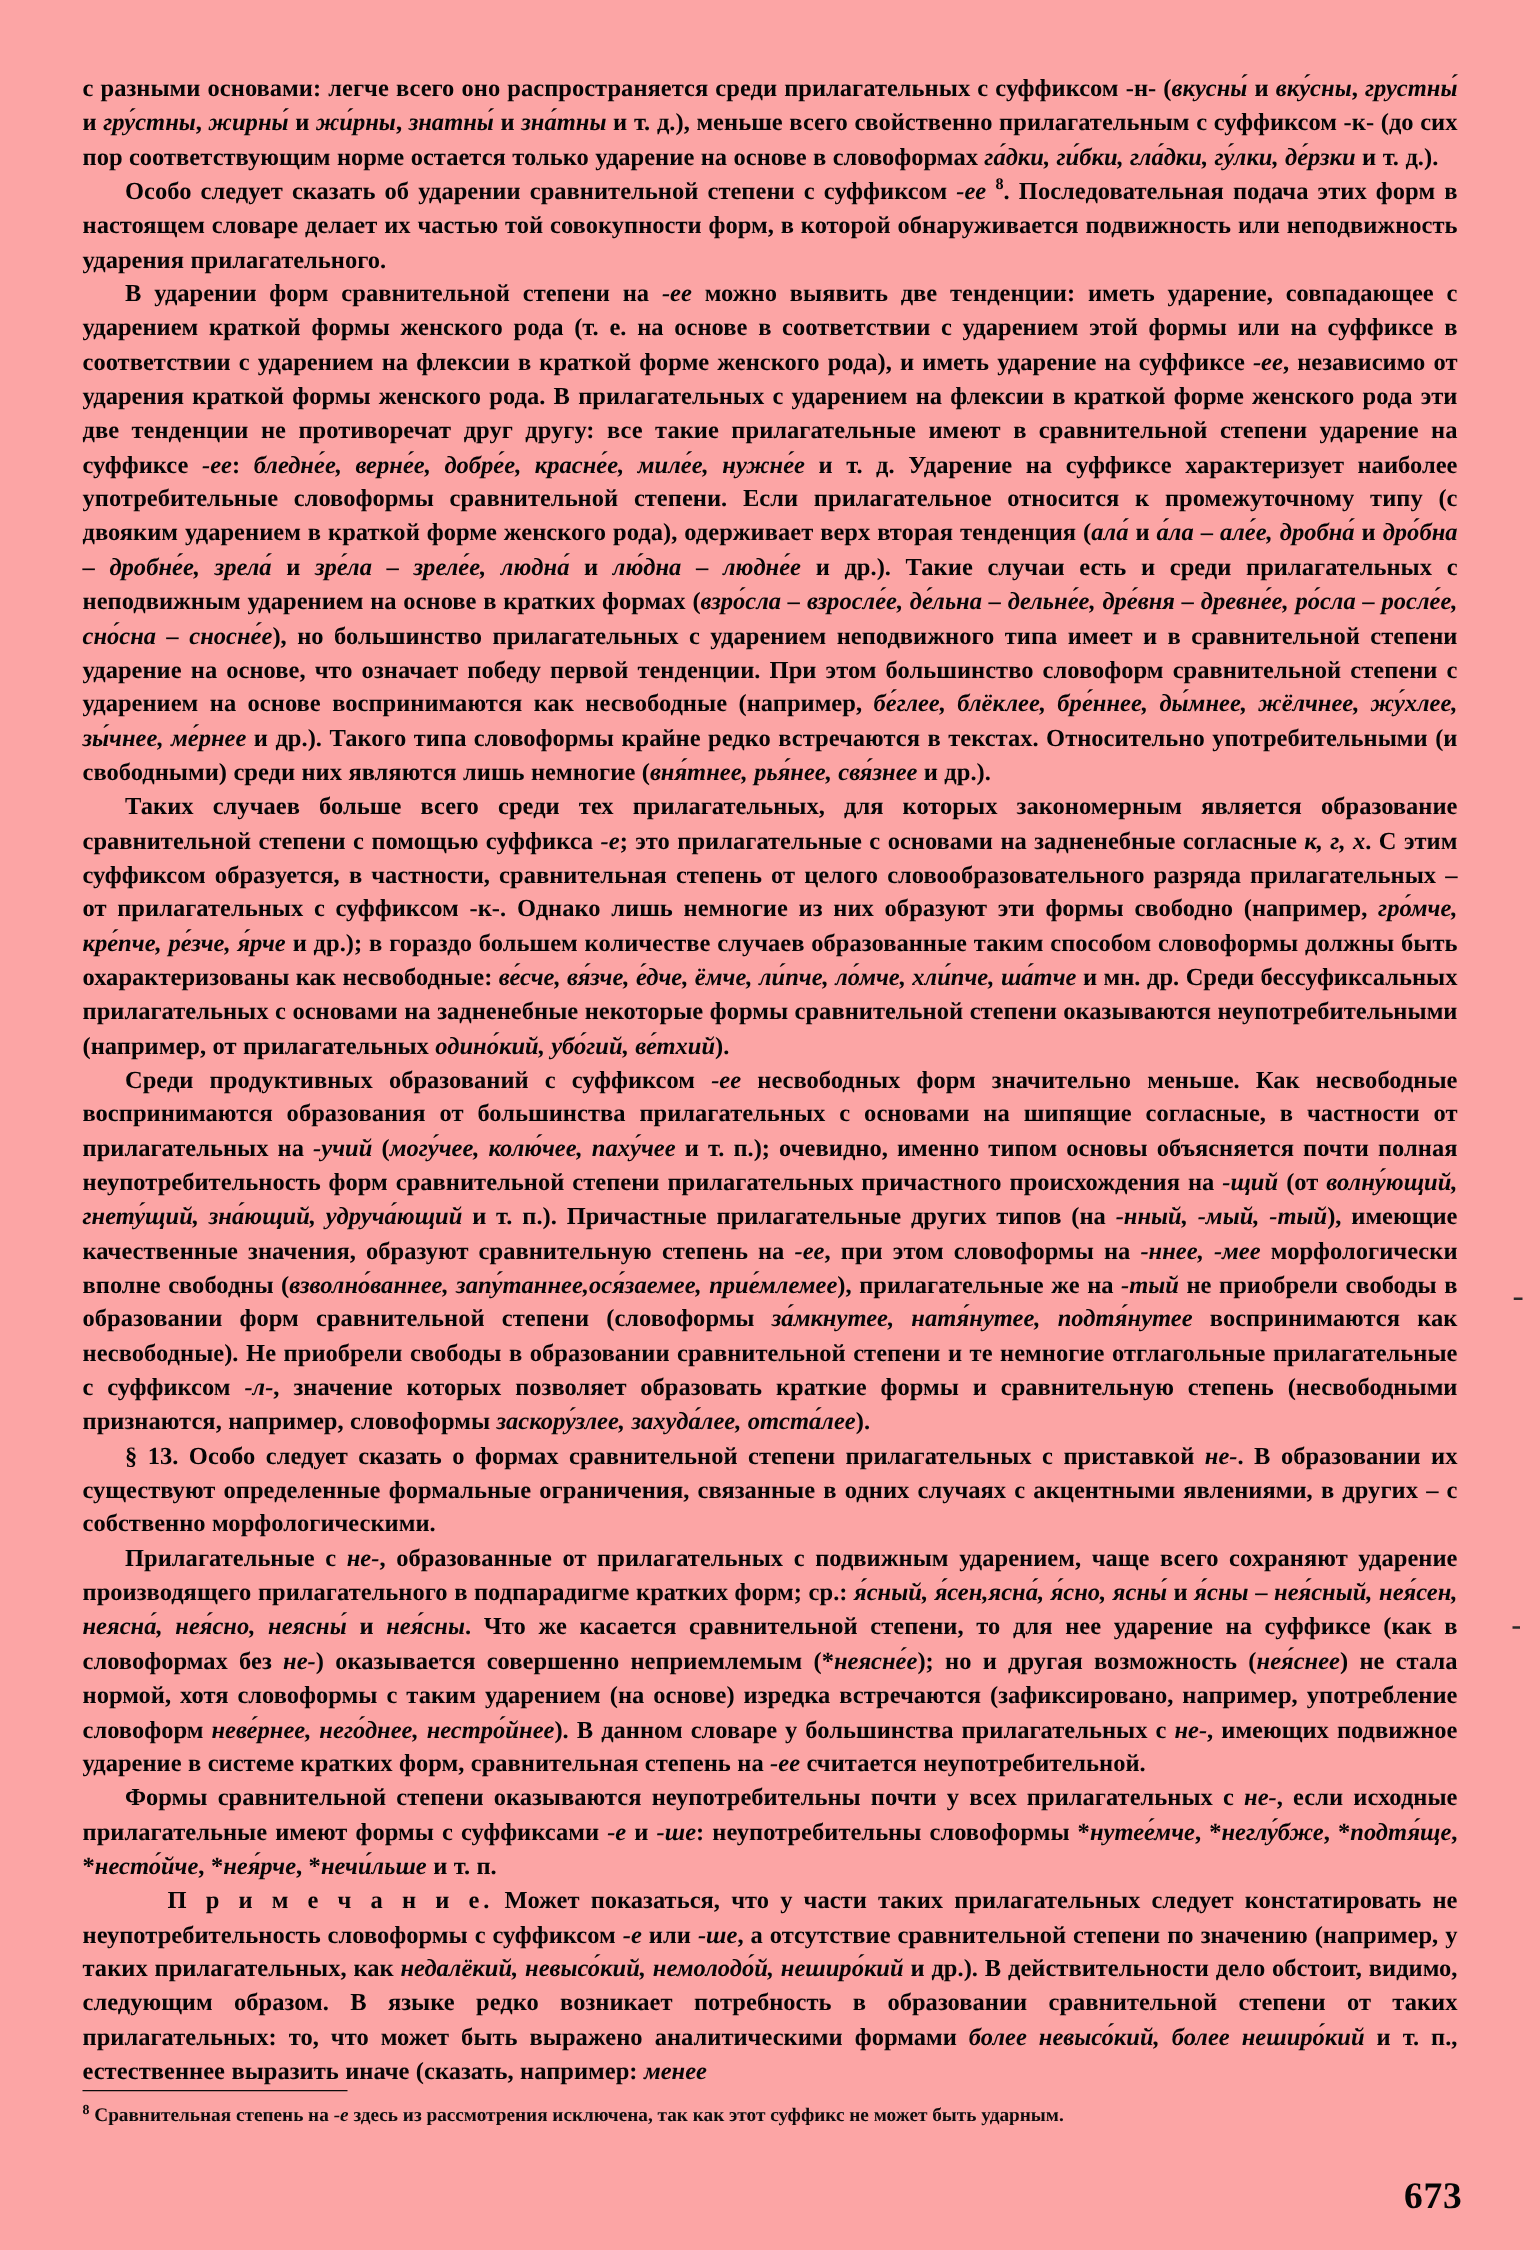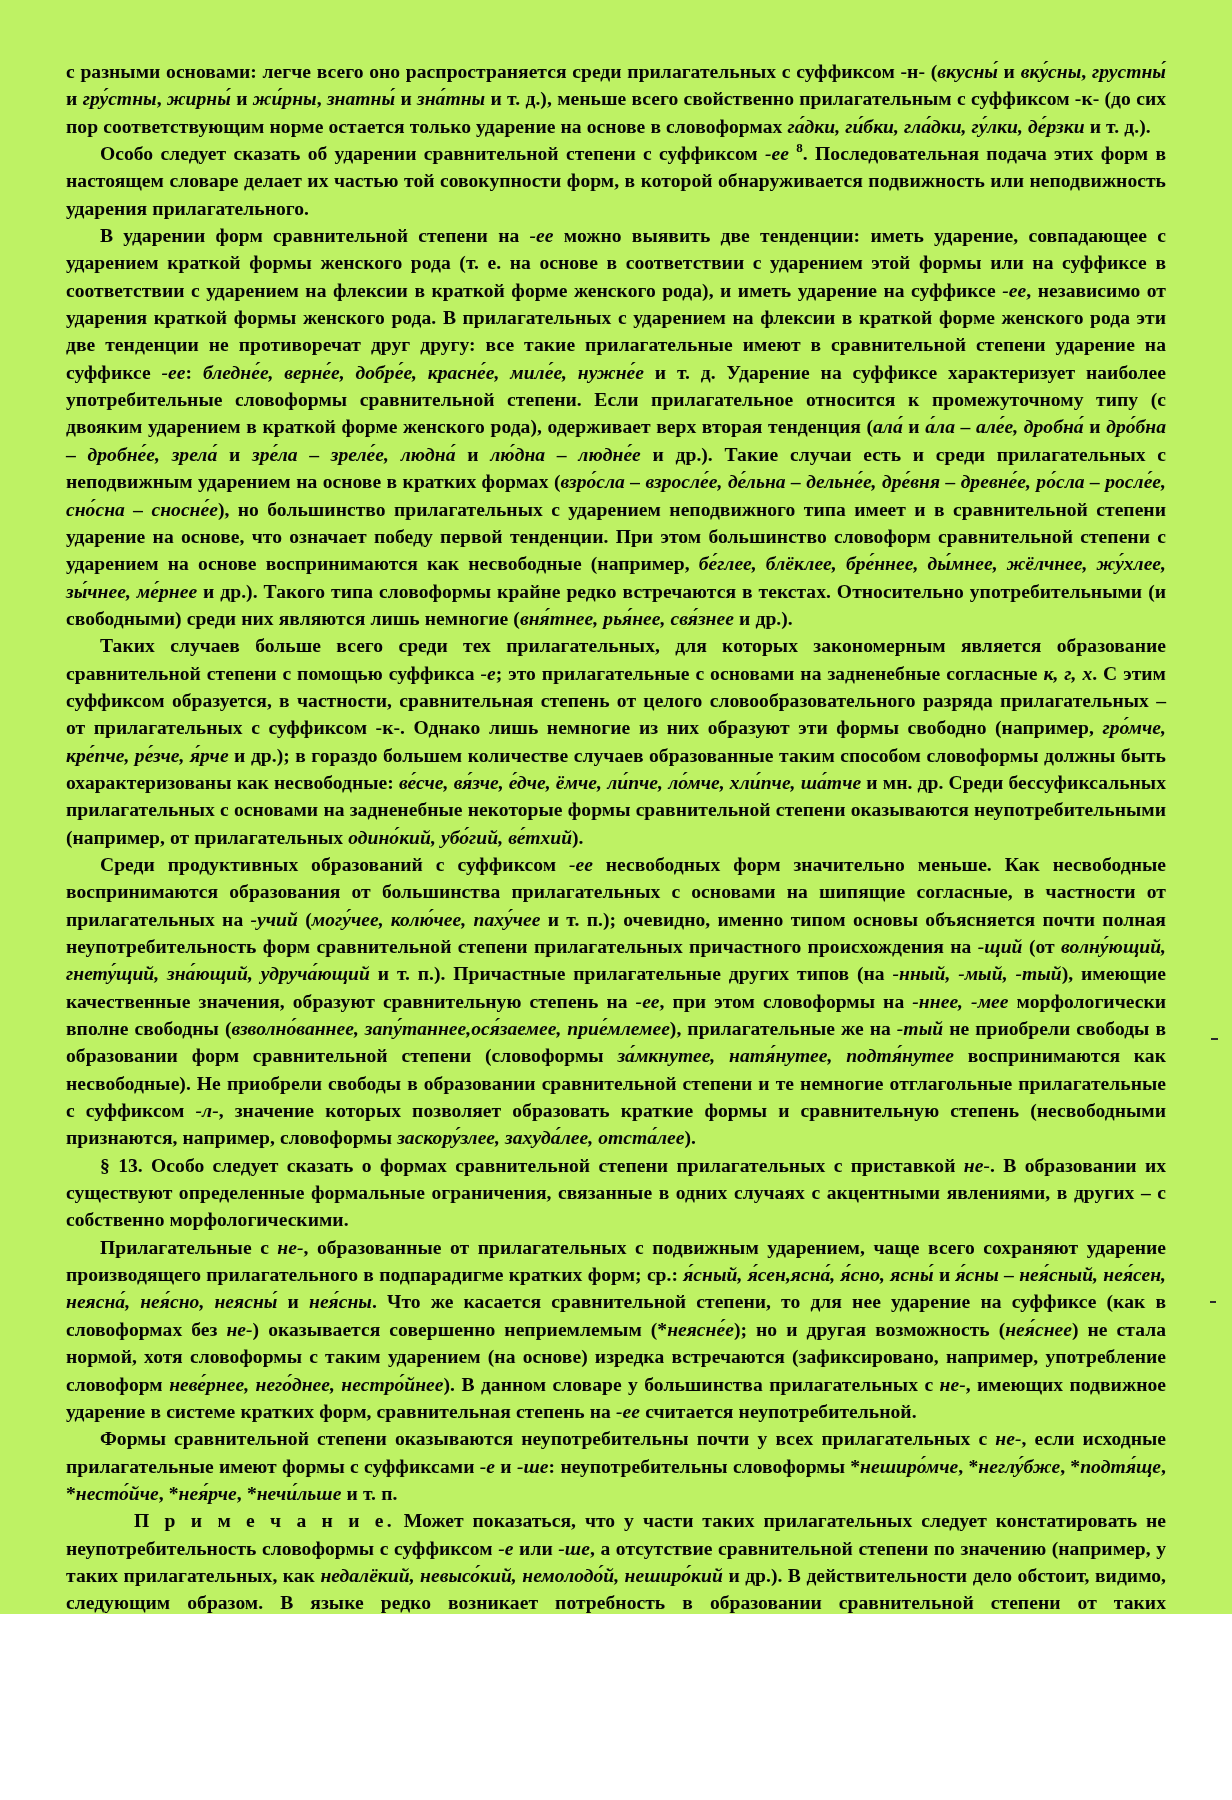--- a/index.html
+++ b/index.html
@@ -4,23 +4,23 @@
 <title>Страница 673</title>
 <style>
   html, body {
     margin: 0;
     padding: 0;
     background: #ffffff;
   }
   .page {
     position: relative;
     width: 1232px;
-    height: 1614px;
+    height: 1800px;
     margin: 0 auto;
-    background: #bef264;
+    background: #fca5a5;
     box-sizing: border-box;
     font-family: "Liberation Serif", "DejaVu Serif", serif;
     color: #050505;
     overflow: hidden;
   }
   .content {
     position: absolute;
     left: 66px;
     top: 58px;
     width: 1100px;
@@ -102,26 +102,27 @@
 <div class="page">
 
   <div class="content">
     <p class="para">с разными основами: легче всего оно распространяется среди прилагательных с суффиксом -н- (<i>вкусны́</i> и <i>вку́сны</i>, <i>грустны́</i> и <i>гру́стны</i>, <i>жирны́</i> и <i>жи́рны</i>, <i>знатны́</i> и <i>зна́тны</i> и т. д.), меньше всего свойственно прилагательным с суффиксом -к- (до сих пор соответствующим норме остается только ударение на основе в словоформах <i>га́дки, ги́бки, гла́дки, гу́лки, де́рзки</i> и т. д.).</p>
     <p class="para indent">Особо следует сказать об ударении сравнительной степени с суффиксом <i>-ее</i> <sup>8</sup>. Последовательная подача этих форм в настоящем словаре делает их частью той совокупности форм, в которой обнаруживается подвижность или неподвижность ударения прилагательного.</p>
     <p class="para indent">В ударении форм сравнительной степени на <i>-ее</i> можно выявить две тенденции: иметь ударение, совпадающее с ударением краткой формы женского рода (т. е. на основе в соответствии с ударением этой формы или на суффиксе в соответствии с ударением на флексии в краткой форме женского рода), и иметь ударение на суффиксе <i>-ее</i>, независимо от ударения краткой формы женского рода. В прилагательных с ударением на флексии в краткой форме женского рода эти две тенденции не противоречат друг другу: все такие прилагательные имеют в сравнительной степени ударение на суффиксе <i>-ее</i>: <i>бледне́е, верне́е, добре́е, красне́е, миле́е, нужне́е</i> и т. д. Ударение на суффиксе характеризует наиболее употребительные словоформы сравнительной степени. Если прилагательное относится к промежуточному типу (с двояким ударением в краткой форме женского рода), одерживает верх вторая тенденция (<i>ала́</i> и <i>а́ла</i> – <i>але́е, дробна́</i> и <i>дро́бна</i> – <i>дробне́е, зрела́</i> и <i>зре́ла</i> – <i>зреле́е, людна́</i> и <i>лю́дна</i> – <i>людне́е</i> и др.). Такие случаи есть и среди прилагательных с неподвижным ударением на основе в кратких формах (<i>взро́сла – взросле́е, де́льна – дельне́е, дре́вня – древне́е, ро́сла – росле́е, сно́сна – сносне́е</i>), но большинство прилагательных с ударением неподвижного типа имеет и в сравнительной степени ударение на основе, что означает победу первой тенденции. При этом большинство словоформ сравнительной степени с ударением на основе воспринимаются как несвободные (например, <i>бе́глее, блёклее, бре́ннее, ды́мнее, жёлчнее, жу́хлее, зы́чнее, ме́рнее</i> и др.). Такого типа словоформы крайне редко встречаются в текстах. Относительно употребительными (и свободными) среди них являются лишь немногие (<i>вня́тнее, рья́нее, свя́знее</i> и др.).</p>
     <p class="para indent">Таких случаев больше всего среди тех прилагательных, для которых закономерным является образование сравнительной степени с помощью суффикса <i>-е</i>; это прилагательные с основами на задненебные согласные <i>к, г, х</i>. С этим суффиксом образуется, в частности, сравнительная степень от целого словообразовательного разряда прилагательных – от прилагательных с суффиксом -к-. Однако лишь немногие из них образуют эти формы свободно (например, <i>гро́мче, кре́пче, ре́зче, я́рче</i> и др.); в гораздо большем количестве случаев образованные таким способом словоформы должны быть охарактеризованы как несвободные: <i>ве́сче, вя́зче, е́дче, ёмче, ли́пче, ло́мче, хли́пче, ша́тче</i> и мн. др. Среди бессуфиксальных прилагательных с основами на задненебные некоторые формы сравнительной степени оказываются неупотребительными (например, от прилагательных <i>одино́кий, убо́гий, ве́тхий</i>).</p>
     <p class="para indent">Среди продуктивных образований с суффиксом <i>-ее</i> несвободных форм значительно меньше. Как несвободные воспринимаются образования от большинства прилагательных с основами на шипящие согласные, в частности от прилагательных на <i>-учий</i> (<i>могу́чее, колю́чее, паху́чее</i> и т. п.); очевидно, именно типом основы объясняется почти полная неупотребительность форм сравнительной степени прилагательных причастного происхождения на <i>-щий</i> (от <i>волну́ющий, гнету́щий, зна́ющий, удруча́ющий</i> и т. п.). Причастные прилагательные других типов (на <i>-нный, -мый, -тый</i>), имеющие качественные значения, образуют сравнительную степень на <i>-ее</i>, при этом словоформы на <i>-ннее, -мее</i> морфологически вполне свободны (<i>взволно́ваннее, запу́таннее,ося́заемее, прие́млемее</i>), прилагательные же на <i>-тый</i> не приобрели свободы в образовании форм сравнительной степени (словоформы <i>за́мкнутее, натя́нутее, подтя́нутее</i> воспринимаются как несвободные). Не приобрели свободы в образовании сравнительной степени и те немногие отглагольные прилагательные с суффиксом <i>-л-</i>, значение которых позволяет образовать краткие формы и сравнительную степень (несвободными признаются, например, словоформы <i>заскору́злее, захуда́лее, отста́лее</i>).</p>
     <p class="para indent"><b class="sec">§ 13.</b> Особо следует сказать о формах сравнительной степени прилагательных с приставкой <i>не-</i>. В образовании их существуют определенные формальные ограничения, связанные в одних случаях с акцентными явлениями, в других – с собственно морфологическими.</p>
     <p class="para indent">Прилагательные с <i>не-</i>, образованные от прилагательных с подвижным ударением, чаще всего сохраняют ударение производящего прилагательного в подпарадигме кратких форм; ср.: <i>я́сный, я́сен,ясна́, я́сно, ясны́</i> и <i>я́сны</i> – <i>нея́сный, нея́сен, неясна́, нея́сно, неясны́</i> и <i>нея́сны</i>. Что же касается сравнительной степени, то для нее ударение на суффиксе (как в словоформах без <i>не-</i>) оказывается совершенно неприемлемым (*<i>неясне́е</i>); но и другая возможность (<i>нея́снее</i>) не стала нормой, хотя словоформы с таким ударением (на основе) изредка встречаются (зафиксировано, например, употребление словоформ <i>неве́рнее, него́днее, нестро́йнее</i>). В данном словаре у большинства прилагательных с <i>не-</i>, имеющих подвижное ударение в системе кратких форм, сравнительная степень на <i>-ее</i> считается неупотребительной.</p>
-    <p class="para indent">Формы сравнительной степени оказываются неупотребительны почти у всех прилагательных с <i>не-</i>, если исходные прилагательные имеют формы с суффиксами <i>-е</i> и <i>-ше</i>: неупотребительны словоформы *<i>неширо́мче</i>, *<i>неглу́бже</i>, *<i>подтя́ще</i>, *<i>несто́йче</i>, *<i>нея́рче</i>, *<i>нечи́льше</i> и т. п.</p>
+    <p class="para indent">Формы сравнительной степени оказываются неупотребительны почти у всех прилагательных с <i>не-</i>, если исходные прилагательные имеют формы с суффиксами <i>-е</i> и <i>-ше</i>: неупотребительны словоформы *<i>нутее́мче</i>, *<i>неглу́бже</i>, *<i>подтя́ще</i>, *<i>несто́йче</i>, *<i>нея́рче</i>, *<i>нечи́льше</i> и т. п.</p>
     <p class="para note-indent"><span class="spaced">П р и м е ч а н и е.</span> Может показаться, что у части таких прилагательных следует констатировать не неупотребительность словоформы с суффиксом <i>-е</i> или <i>-ше</i>, а отсутствие сравнительной степени по значению (например, у таких прилагательных, как <i>недалёкий, невысо́кий, немолодо́й, неширо́кий</i> и др.). В действительности дело обстоит, видимо, следующим образом. В языке редко возникает потребность в образовании сравнительной степени от таких прилагательных: то, что может быть выражено аналитическими формами <i>более невысо́кий, более неширо́кий</i> и т. п., естественнее выразить иначе (сказать, например: <i>менее</i></p>
   </div>
 
   <div class="footnote-zone">
     <div class="footnote-rule"></div>
+    <p class="footnote-text"><sup>8</sup> Сравнительная степень на <i>-е</i> здесь из рассмотрения исключена, так как этот суффикс не может быть ударным.</p>
   </div>
 
   <div class="page-number">673</div>
 
   <div class="edge-mark mark-a"></div>
   <div class="edge-mark mark-b"></div>
 
 </div>
 
 </body></html>

